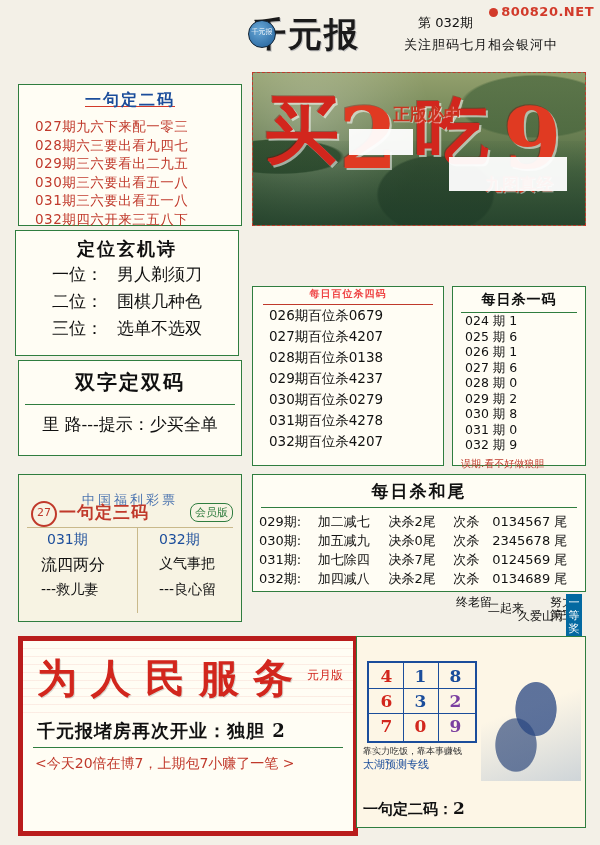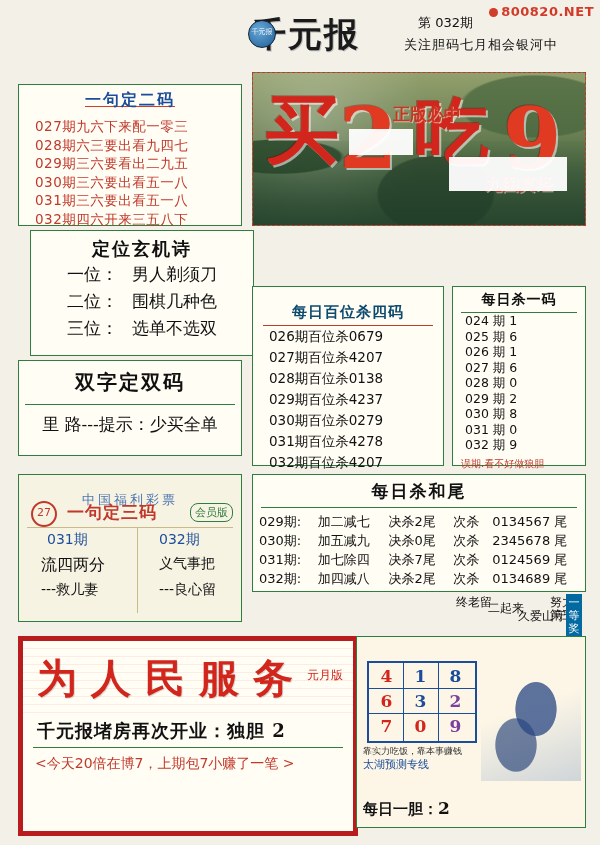--- a/index.html
+++ b/index.html
@@ -64,21 +64,21 @@
   }
   
   #boxA{left:18px;top:84px;width:222px;height:140px;border:1px solid #2f7d3f;}
   #boxA .t{
     font-size:16px;color:#1b4d9b;margin-top:5px;letter-spacing:2px;
     text-decoration:underline;text-decoration-color:#d23a2a;
   }
   #boxA .rows{margin-top:6px;padding-left:16px;}
   #boxA .row{font-size:13.5px;color:#c0392b;line-height:18.5px;letter-spacing:.5px;}
   
-  #boxB{left:30px;top:230px;width:222px;height:124px;border:1px solid #2f7d3f;}
+  #boxB{left:15px;top:230px;width:222px;height:124px;border:1px solid #2f7d3f;}
   #boxB .t{font-size:18px;color:#111;margin-top:6px;letter-spacing:2px;}
   #boxB .line{
     font-size:17px;color:#111;line-height:27px;text-align:center;
     font-family:"DejaVu Serif","Liberation Serif",serif;
   }
   #boxB .line .k{margin-right:14px;}
   
   #boxC{left:18px;top:360px;width:222px;height:94px;border:1px solid #2f7d3f;}
   #boxC .t{font-size:20px;color:#111;margin-top:8px;letter-spacing:2px;font-weight:bold;}
   #boxC .hr{height:1px;background:#2f7d3f;margin:8px 6px 0 6px;}
@@ -126,21 +126,21 @@
   }
   #gs1{left:140px;top:30px;}
   #gs2{left:232px;top:100px;}
   .white-patch{
     position:absolute;background:#fff;opacity:.95;
   }
   #wp1{left:96px;top:56px;width:64px;height:26px;}
   #wp2{left:196px;top:84px;width:118px;height:34px;}
   
   #boxD{left:252px;top:286px;width:190px;height:178px;border:1px solid #2f7d3f;}
-  #boxD .t{font-size:15px;color:#0c4a6e;margin-top:16px;letter-spacing:1px;}
+  #boxD .t{font-size:10px;color:#ef4444;margin-top:0;letter-spacing:1px;}
   #boxD .uline{height:1px;background:#c0392b;margin:3px 10px 0 10px;}
   #boxD .row{font-size:13.5px;color:#111;line-height:21px;padding-left:16px;}
   
   #boxE{left:452px;top:286px;width:132px;height:178px;border:1px solid #2f7d3f;}
   #boxE .t{font-size:14px;color:#111;margin-top:4px;letter-spacing:1px;}
   #boxE .uline{height:1px;background:#2f7d3f;margin:3px 8px 0 8px;}
   #boxE .row{font-size:12.5px;color:#111;line-height:15.5px;padding-left:12px;}
   #boxE .note{font-size:10px;color:#c0392b;padding-left:8px;margin-top:4px;}
   
   #boxF{left:252px;top:474px;width:332px;height:116px;border:1px solid #2f7d3f;}
@@ -156,21 +156,21 @@
   #ticket .tk-head{
     text-align:center;color:#2f5fa8;font-size:13px;margin-top:16px;letter-spacing:3px;
     font-family:"DejaVu Serif","Liberation Serif",serif;
     opacity:.85;
   }
   #ticket .badge{
     position:absolute;left:12px;top:26px;width:22px;height:22px;border-radius:50%;
     border:2px solid #c0392b;color:#c0392b;font-size:11px;text-align:center;line-height:20px;
   }
   #ticket .tk-title{
-    position:absolute;left:48px;top:26px;font-size:17px;color:#c0392b;font-weight:bold;
+    position:absolute;left:40px;top:26px;font-size:17px;color:#c0392b;font-weight:bold;
     font-family:"DejaVu Serif","Liberation Serif",serif;letter-spacing:1px;
   }
   #ticket .tk-vip{
     position:absolute;right:8px;top:28px;font-size:11px;color:#2f7d3f;
     border:1px solid #2f7d3f;border-radius:8px;padding:1px 4px;
   }
   #ticket .tk-line{position:absolute;left:8px;top:52px;width:206px;height:1px;background:#c9b98b;}
   #ticket .tk-no1{position:absolute;left:28px;top:56px;font-size:14px;color:#1b4d9b;}
   #ticket .tk-no2{position:absolute;left:140px;top:56px;font-size:14px;color:#1b4d9b;}
   #ticket .tk-vline{position:absolute;left:118px;top:52px;width:1px;height:86px;background:#c9b98b;}
@@ -468,17 +468,17 @@
       <div class="cell" style="left:0px;top:25px;color:#d2261d;">6</div>
       <div class="cell" style="left:34px;top:25px;color:#1b4d9b;">3</div>
       <div class="cell" style="left:69px;top:25px;color:#7b3fa0;">2</div>
       <div class="cell" style="left:0px;top:50px;color:#d2261d;">7</div>
       <div class="cell" style="left:34px;top:50px;color:#d2261d;">0</div>
       <div class="cell" style="left:69px;top:50px;color:#7b3fa0;">9</div>
     </div>
     <div class="ch-note">靠实力吃饭，靠本事赚钱</div>
     <div class="ch-note2">太湖预测专线</div>
     <div class="ch-foot">
-      <span>每日一胆：</span><span class="n">2</span>
+      <span>一句定二码：</span><span class="n">2</span>
     </div>
   </div>
 
 </div>
 
 </body></html>

